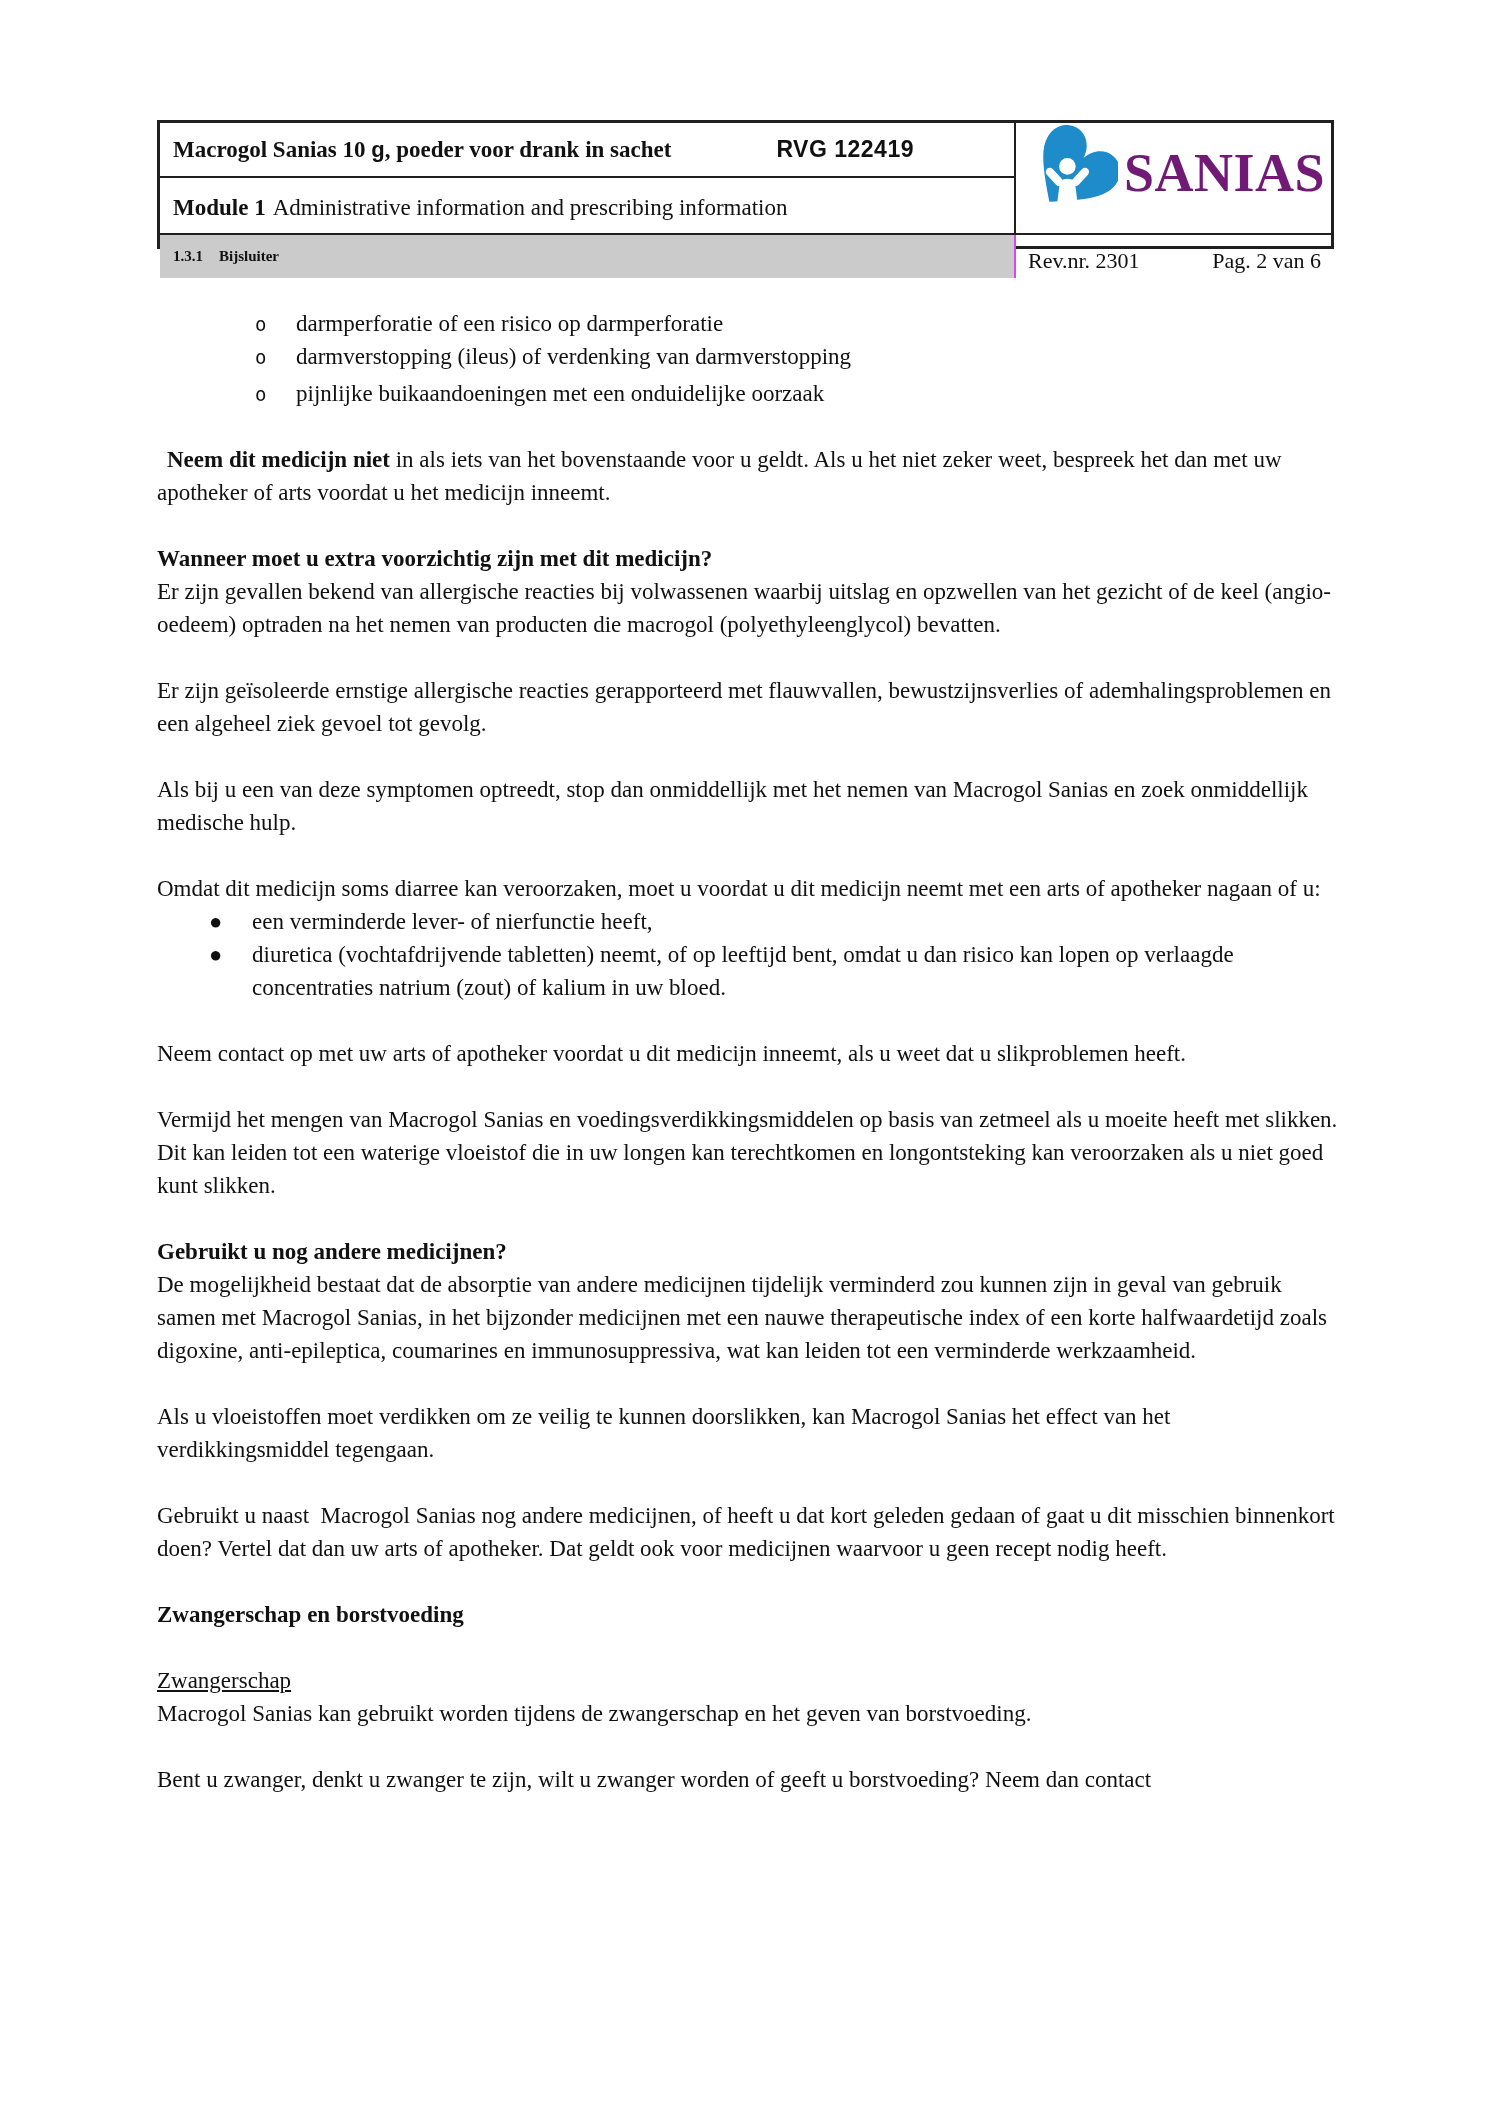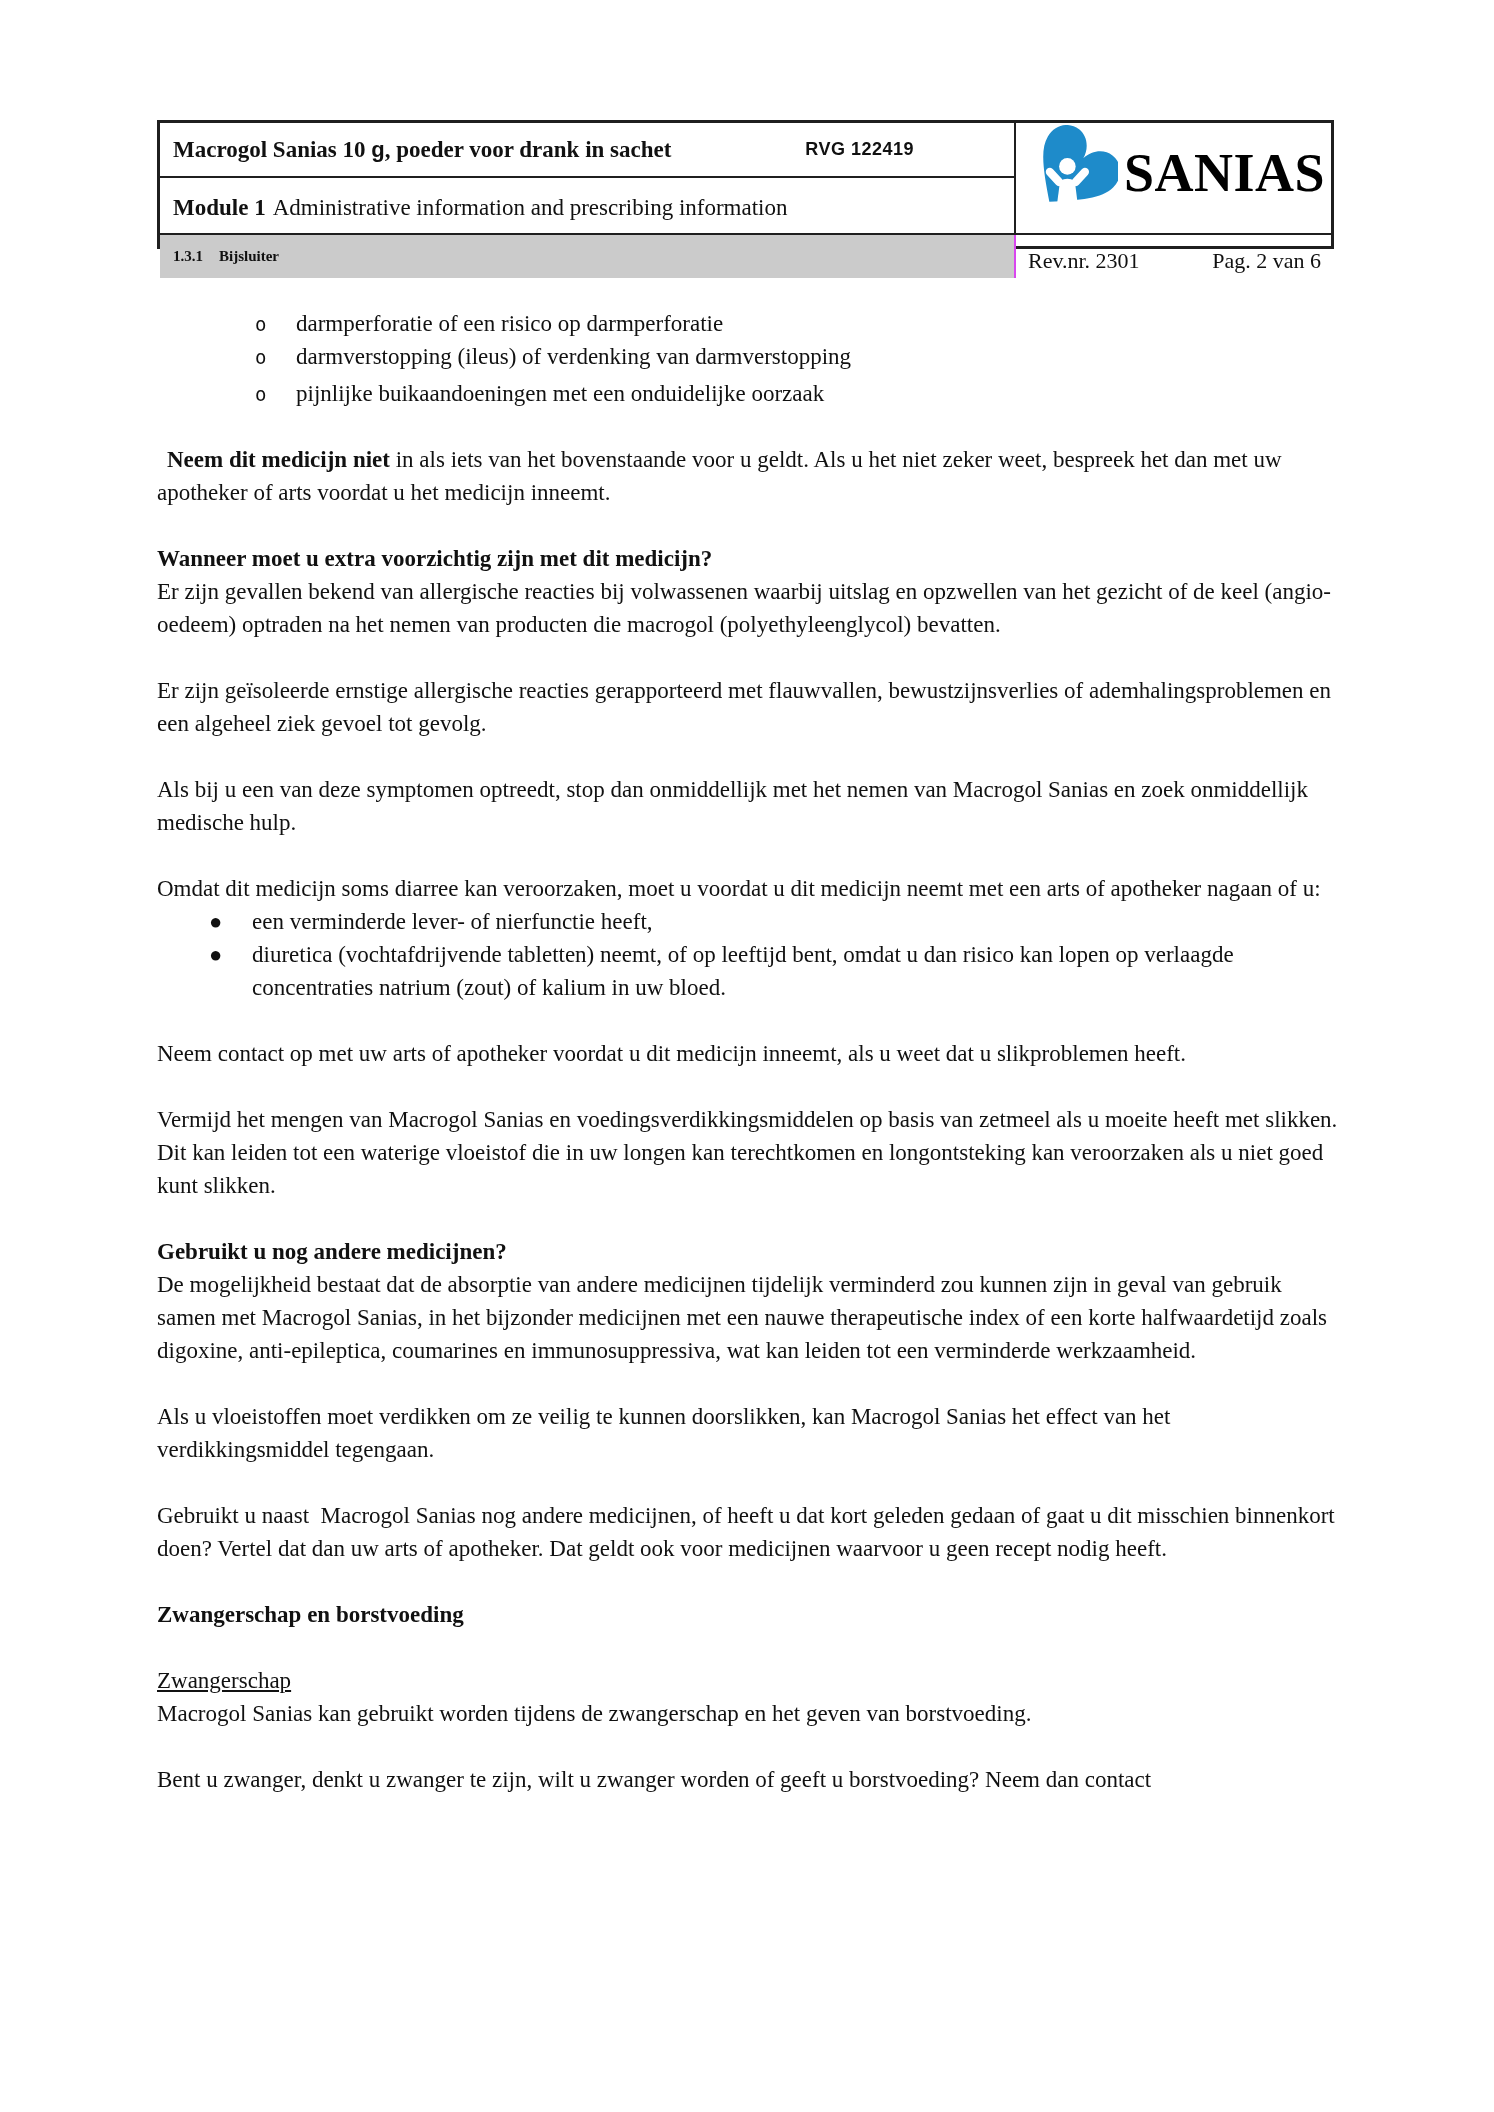--- a/index.html
+++ b/index.html
@@ -29,38 +29,38 @@
     grid-column:1; grid-row:1;
     border-right:2px solid #1f1f1f;
     border-bottom:2px solid #1f1f1f;
     padding-left:13px;
     font-size:23px; font-weight:bold;
   }
   .g-sans { font-family:"Liberation Sans", sans-serif; font-size:22px; }
   .rvg {
     margin-left:auto; margin-right:100px;
     font-family:"Liberation Sans", sans-serif;
-    font-size:18px; font-weight:bold; letter-spacing:0.5px;text-align:right;
+    font-size:23px; font-weight:bold; letter-spacing:0.5px;text-align:right;
   }
   .cell-module {
     grid-column:1; grid-row:2;
     border-right:2px solid #1f1f1f;
     border-bottom:2px solid #1f1f1f;
     padding-left:13px; padding-top:4px;
     font-size:23px;
   }
   .cell-module b { margin-right:7px; }
   .cell-logo {
     grid-column:2; grid-row:1 / span 2;
     border-bottom:2px solid #1f1f1f;
     padding-left:10px; padding-bottom:10px;
   }
   .logo-word {
     font-size:54px; font-weight:bold; letter-spacing:0.5px;
-    color:#000000; margin-left:6px;
+    color:#701a75; margin-left:6px;
     font-family:"Liberation Serif", serif;
   }
   .cell-section {
     grid-column:1; grid-row:3;
     border-right:2px solid #d946ef;
     background:#cbcbcb;
     padding-left:13px;
     font-size:15px; font-weight:bold;
   }
   .cell-section .sec-label { margin-left:16px; }

